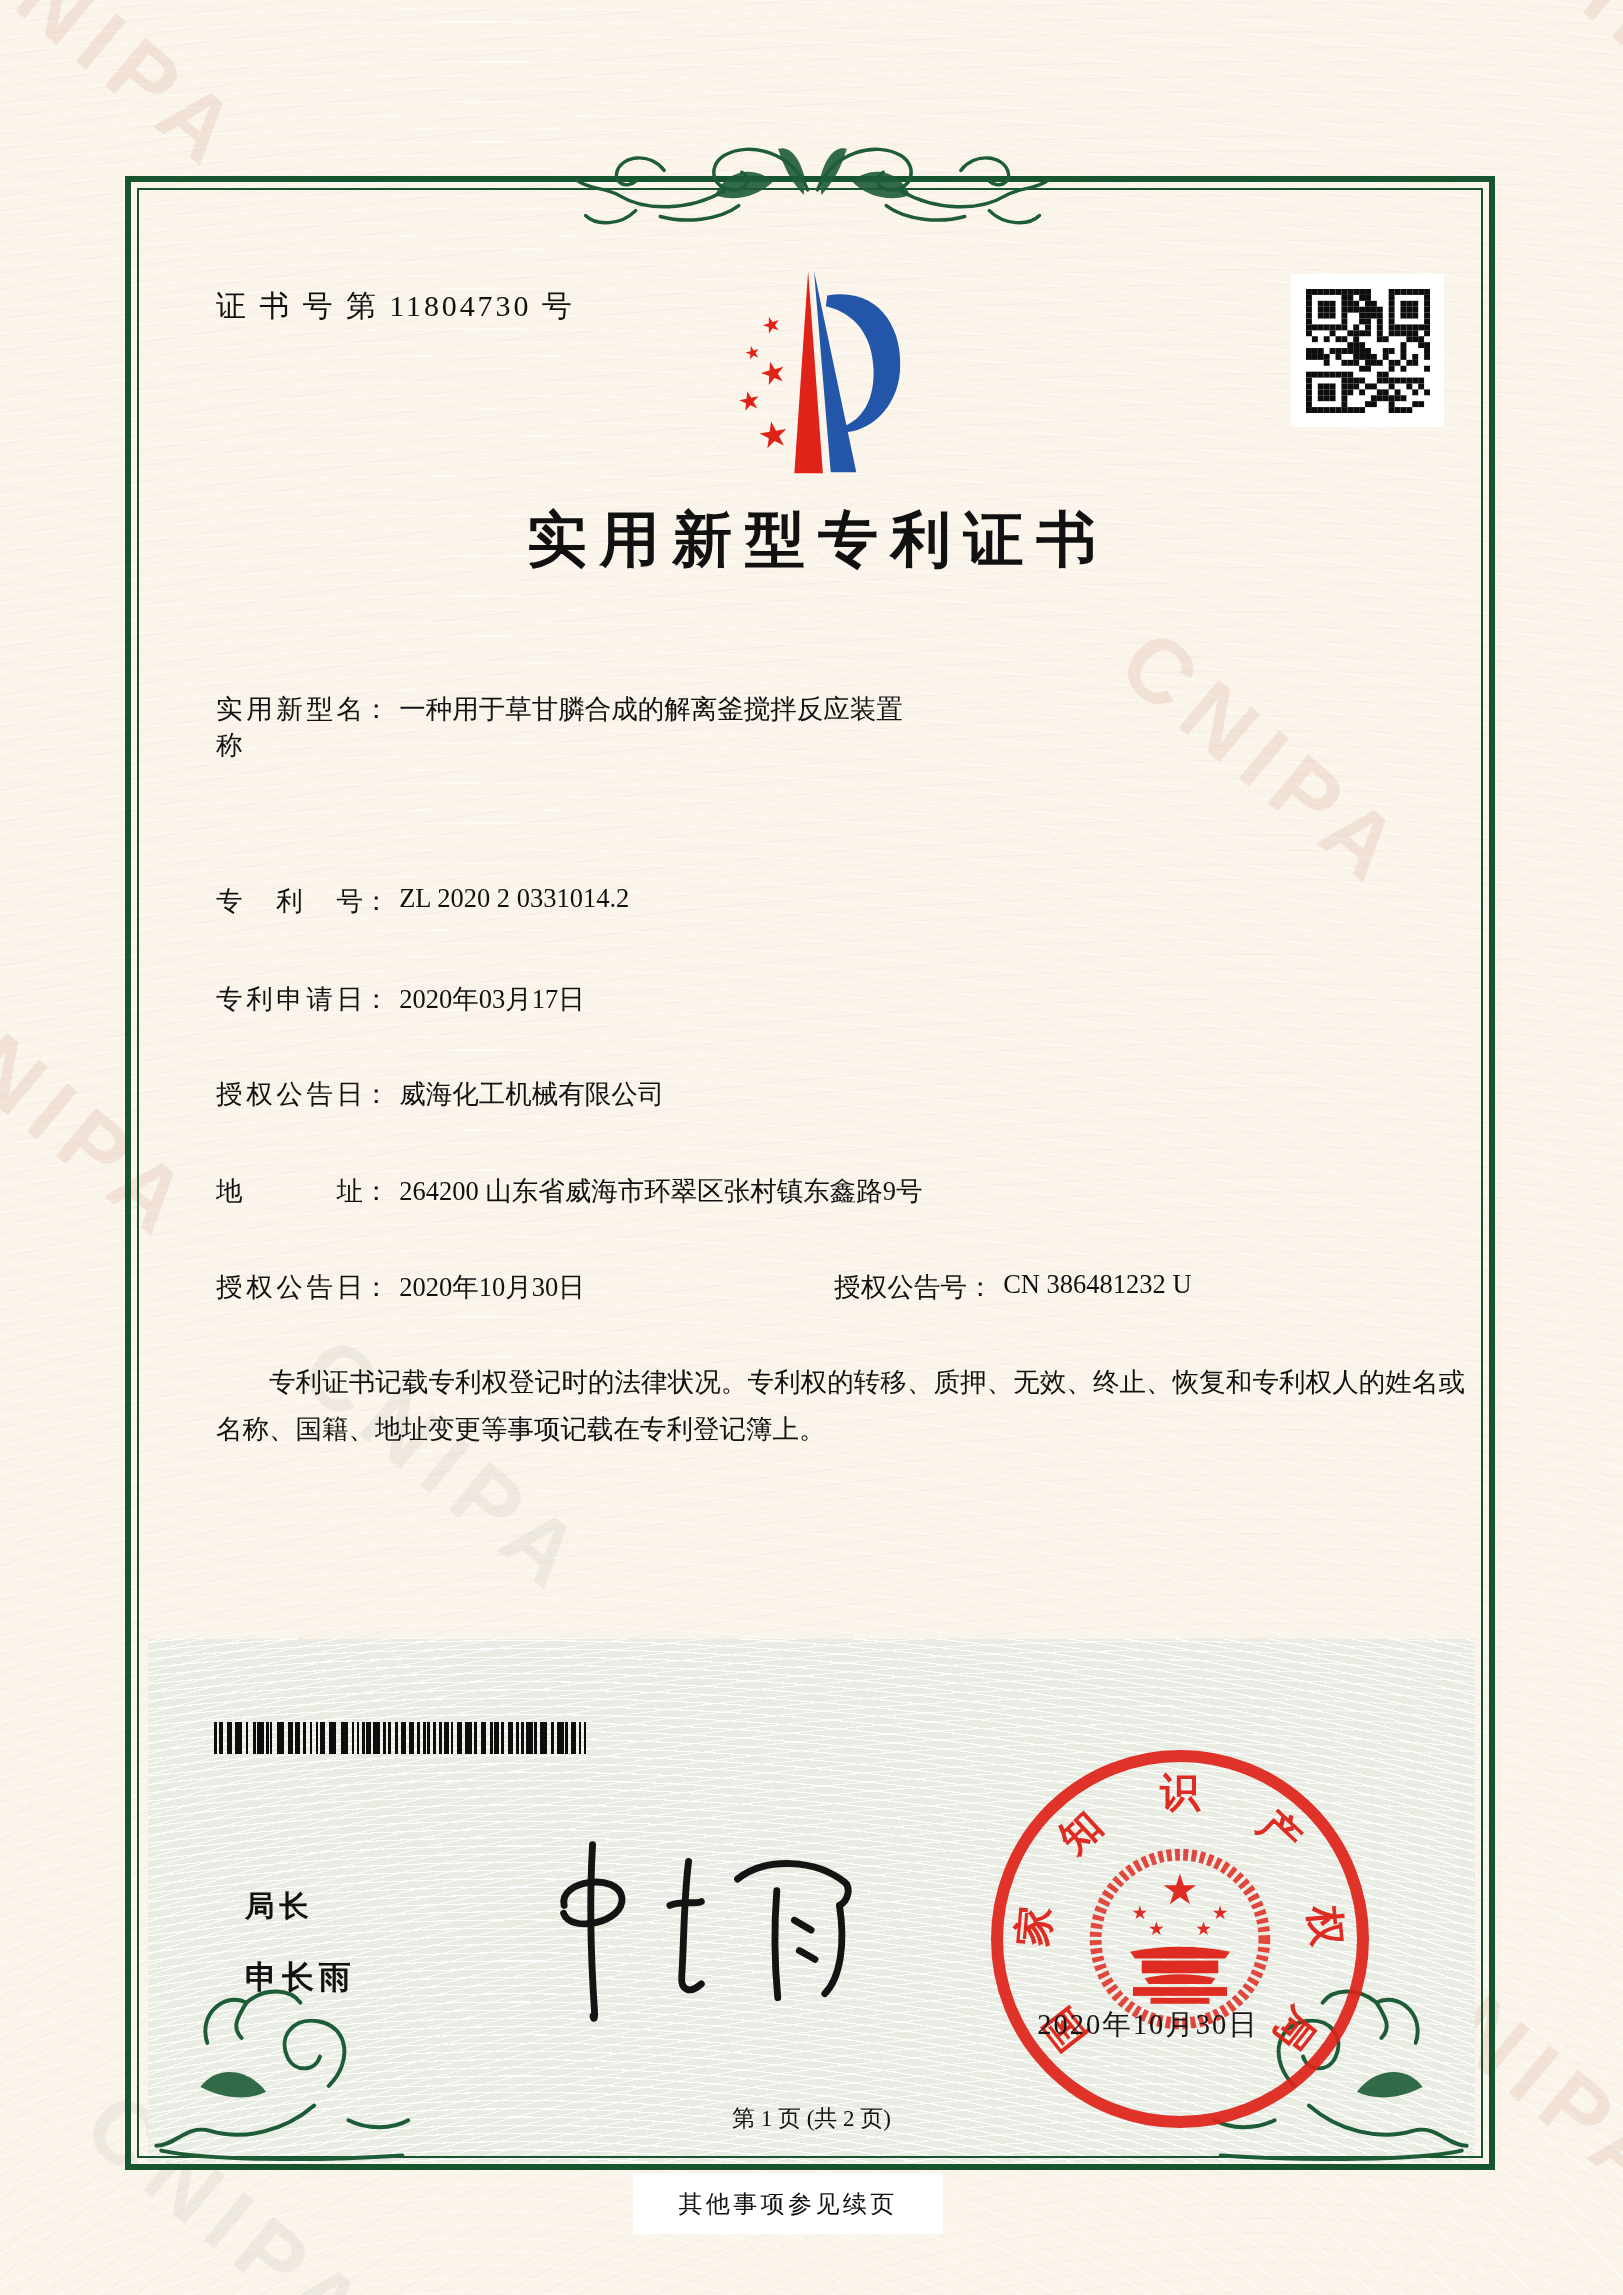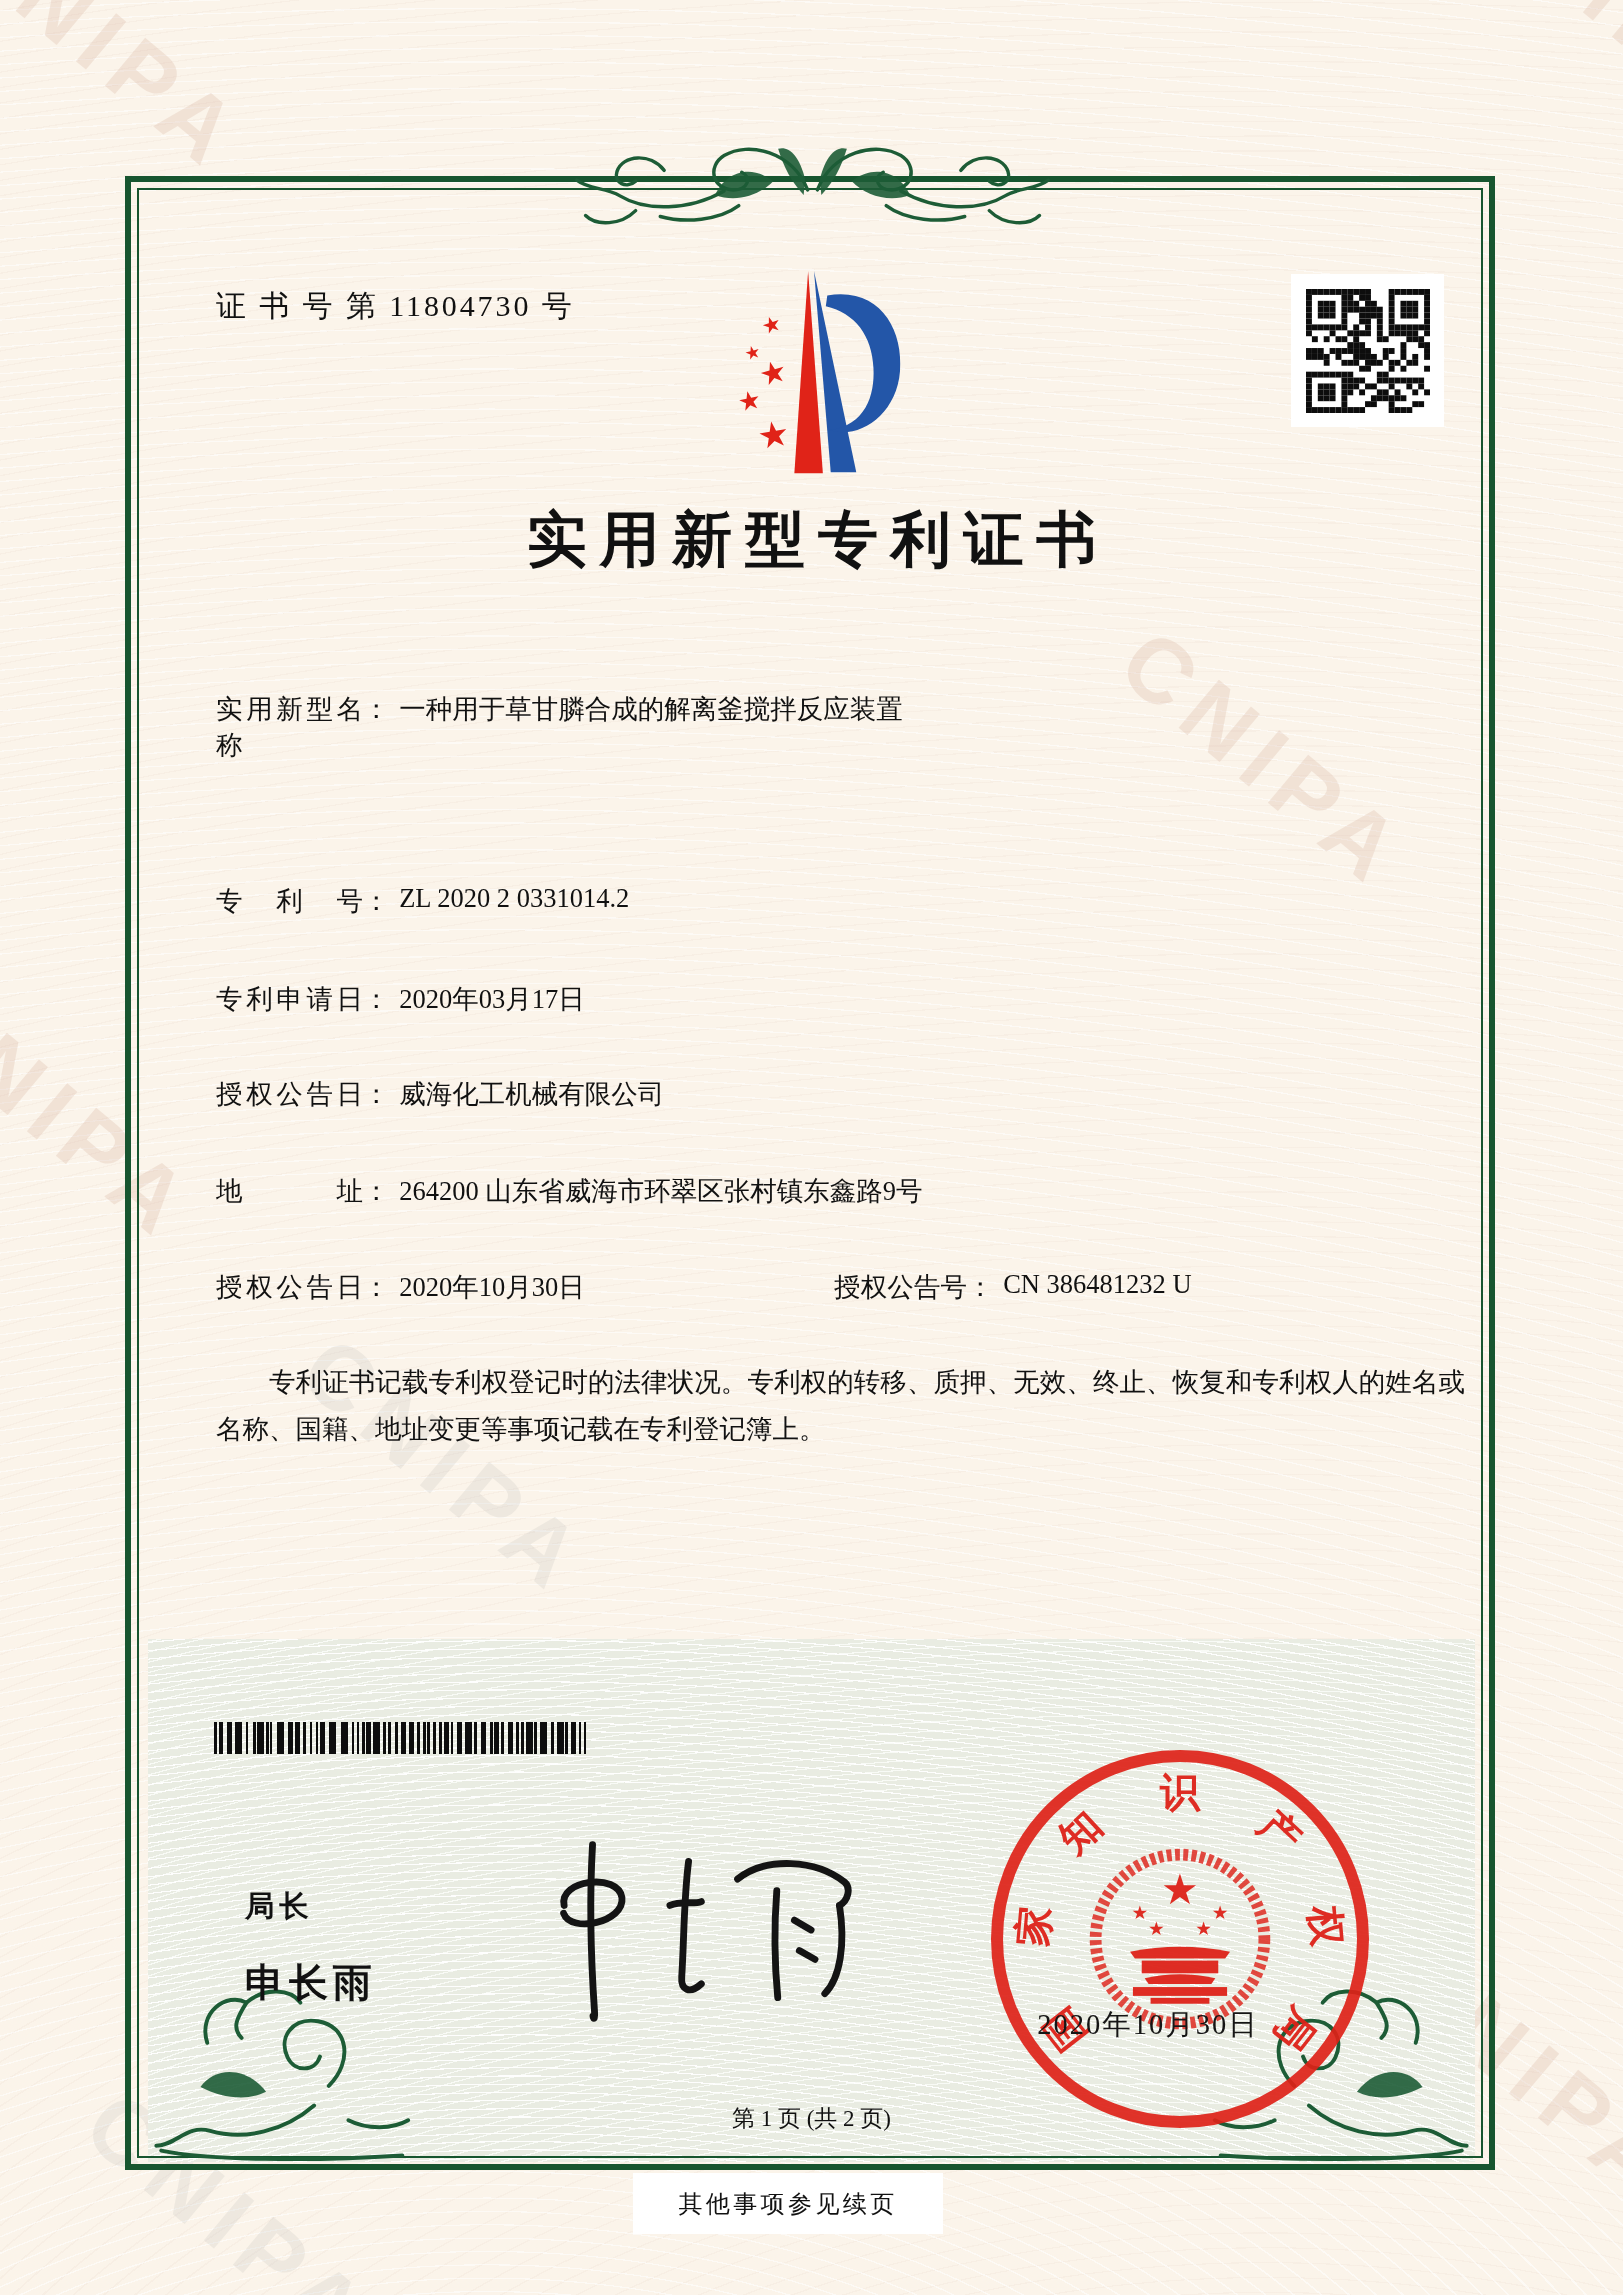--- a/index.html
+++ b/index.html
@@ -49,21 +49,21 @@
   .colon{display:inline-block;vertical-align:top;}
   .val{display:inline-block;margin-left:3px;vertical-align:top;max-width:1080px;}
   .second-col{position:absolute;left:618px;top:0;}
   #paras{position:absolute;left:216px;top:1359px;width:1249px;font-size:26.5px;line-height:47px;text-align:justify;z-index:5;}
   #paras p{margin:0;text-indent:2em;}
   
   #barcode{position:absolute;left:214px;top:1722px;width:378px;height:32px;z-index:5;}
   #barcode div{position:absolute;top:0;height:100%;background:#0d0d0d;}
   
   #director-title{left:245px;top:1887px;font-size:29.4px;font-family:Liberation Sans, sans-serif;font-weight:bold;letter-spacing:4.9px;}
-  #director-name{left:245px;top:1956px;font-size:39px;font-family:"Liberation Sans","DejaVu Sans",sans-serif;font-weight:bold;letter-spacing:4.9px;}
+  #director-name{left:245px;top:1956px;font-size:32px;font-family:"Liberation Sans","DejaVu Sans",sans-serif;font-weight:bold;letter-spacing:4.9px;}
   #signature{position:absolute;left:501px;top:1831px;z-index:5;}
   
   #seal{position:absolute;left:991px;top:1750px;width:378px;height:378px;z-index:6;}
   #seal-ring{position:absolute;inset:0;border:12.8px solid rgba(221,34,24,.92);border-radius:50%;box-sizing:border-box;}
   .seal-char{
     position:absolute;left:50%;top:50%;width:44px;height:44px;margin:-22px 0 0 -22px;
     font-size:40px;font-weight:bold;color:rgba(221,34,24,.95);
     text-align:center;line-height:44px;font-family:"Liberation Serif","DejaVu Serif",serif;
   }
   #seal-date{left:1001px;top:2006px;width:294px;text-align:center;font-size:28.5px;letter-spacing:2px;color:#151515;z-index:7;}

